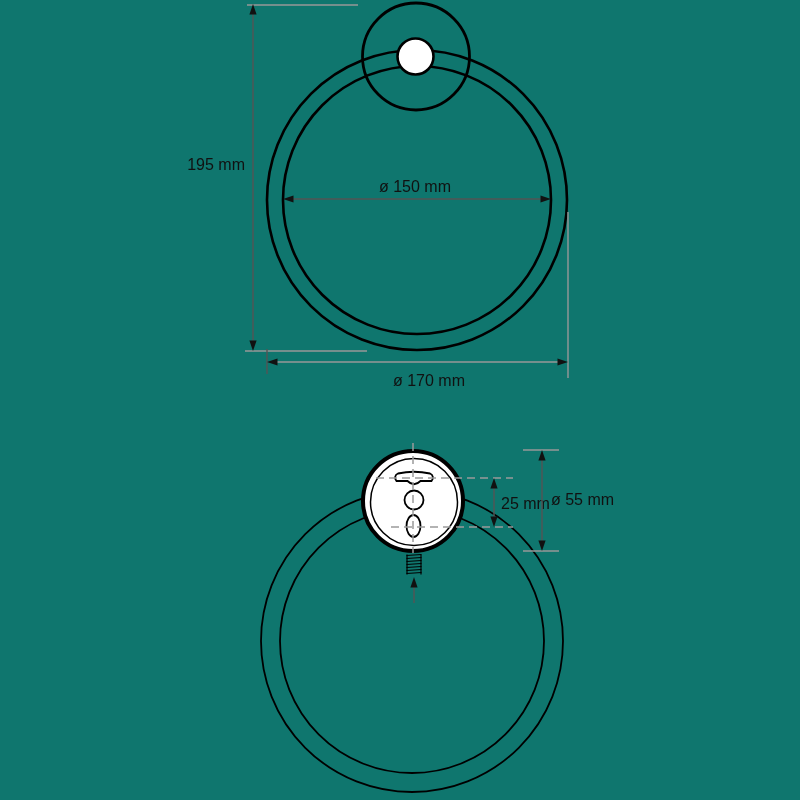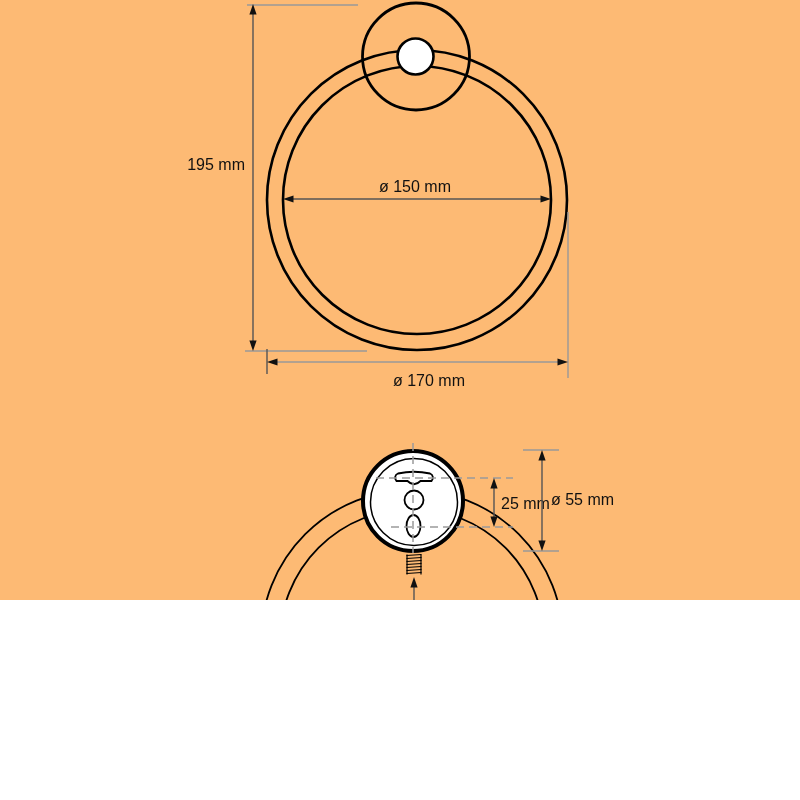--- a/index.html
+++ b/index.html
@@ -1,16 +1,16 @@
 <!DOCTYPE html>
 <html><head>
 <meta charset="utf-8">
 <style>
   html,body{margin:0;padding:0;background:#ffffff;}
-  .canvas{position:relative;width:800px;height:600px;background:#fdba74;overflow:hidden;}
+  .canvas{position:relative;width:800px;height:800px;background:#0f766e;overflow:hidden;}
   svg{display:block;}
   .outline{fill:none;stroke:#000000;}
   .whitefill{fill:#ffffff;stroke:#000000;}
   .dim{stroke:#555555;stroke-width:1.4;fill:none;}
   .ext{stroke:#999999;stroke-width:1.4;fill:none;}
   .center-dash{stroke:#9a9a9a;stroke-width:1.5;fill:none;stroke-dasharray:8 5;}
   .ah{fill:#111111;stroke:none;}
   .label{font-family:"Liberation Sans",sans-serif;font-size:16px;fill:#111111;}
   .thread{stroke:#000000;stroke-width:1.2;fill:none;}
 </style>

